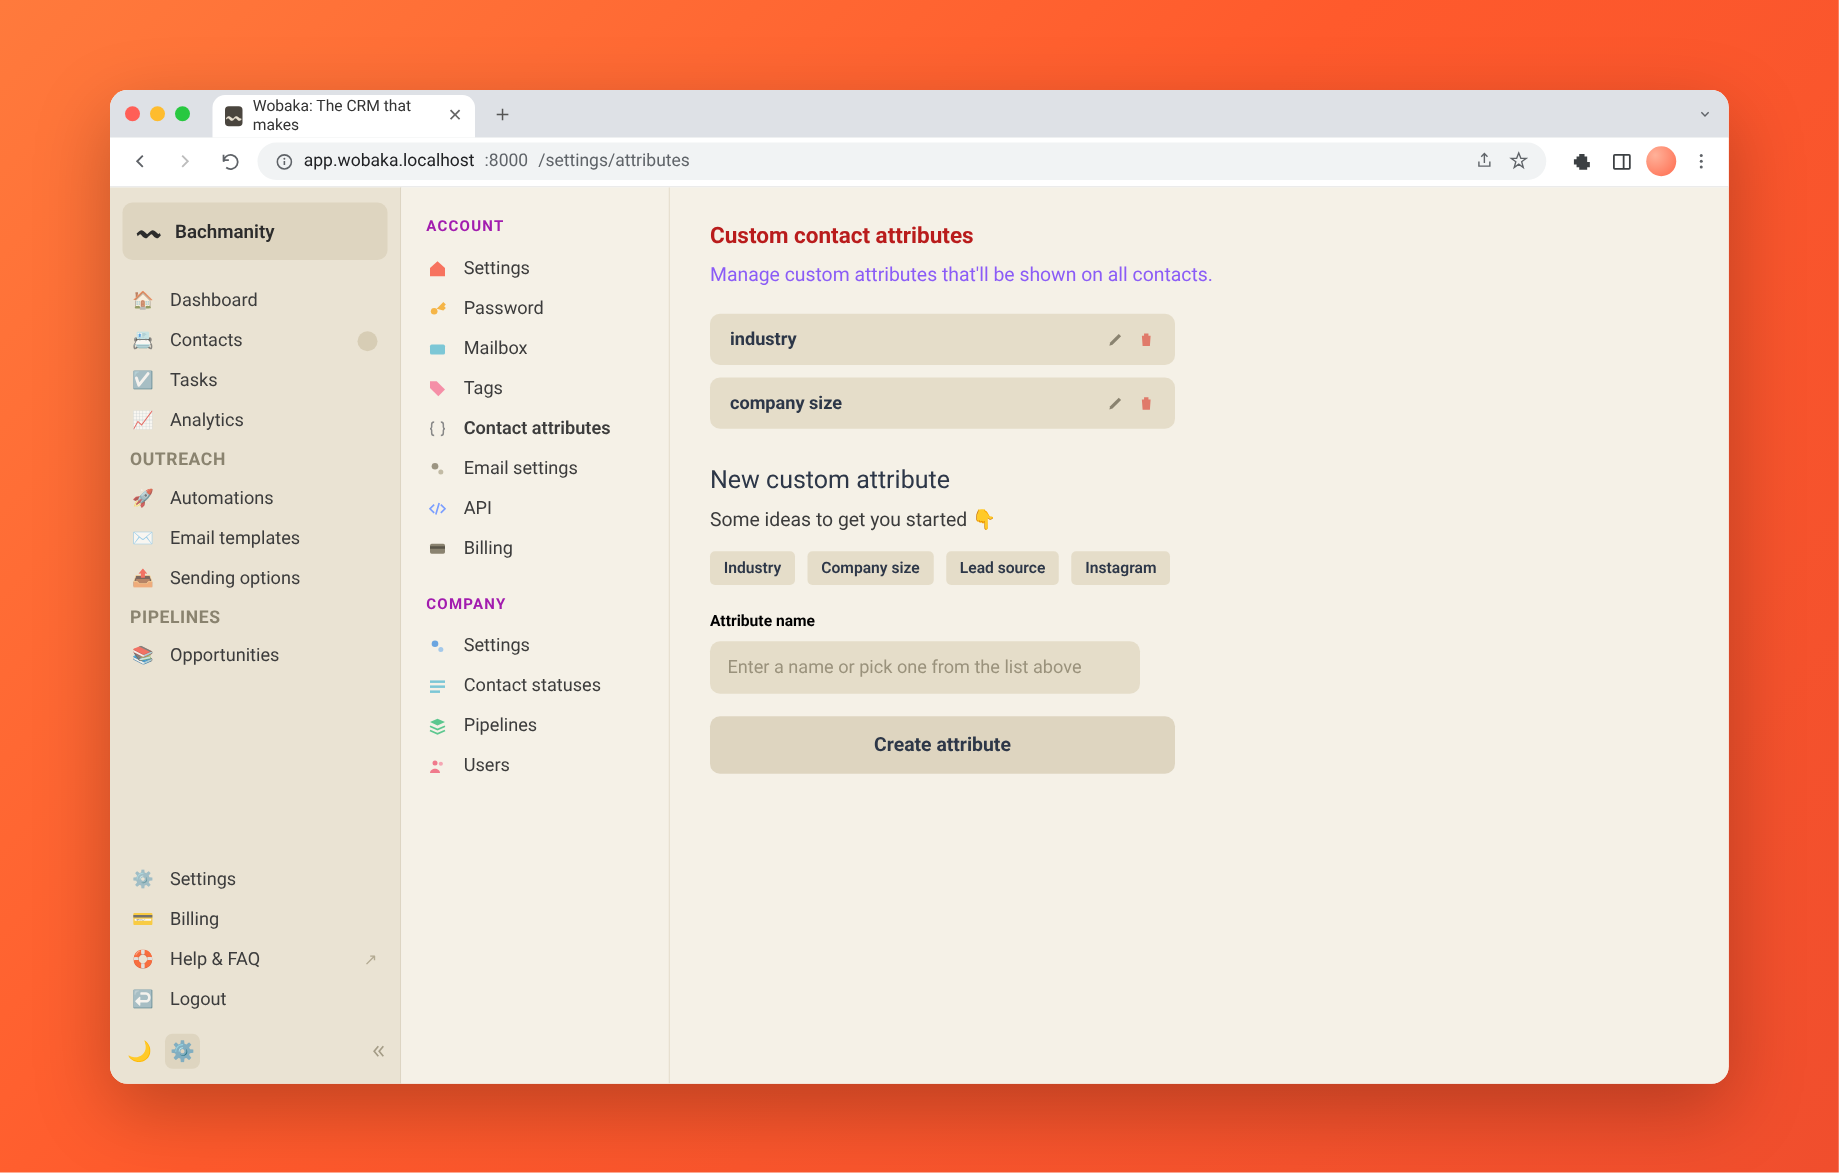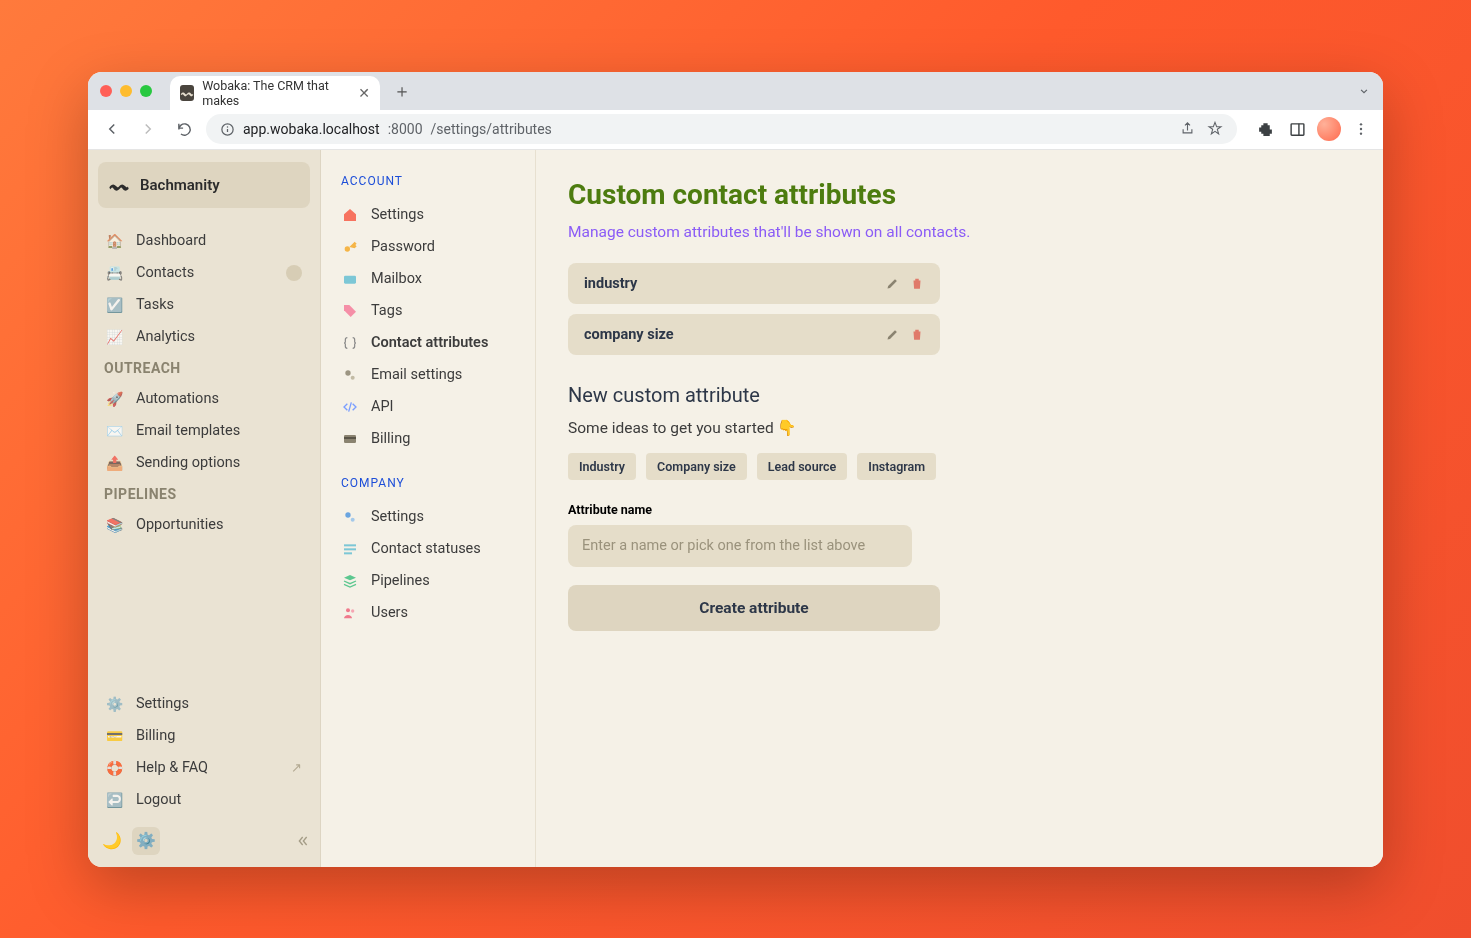--- a/index.html
+++ b/index.html
@@ -34,27 +34,27 @@
   .item{display:flex;align-items:center;gap:12px;padding:6px 8px;border-radius:6px;font-size:14.5px;color:#3c3c3c;cursor:pointer;}
   .item .ico{width:18px;height:18px;display:flex;align-items:center;justify-content:center;font-size:14px;opacity:.7;}
   .pill{margin-left:auto;width:16px;height:16px;border-radius:50%;background:#d7cdb5;}
   .side1-footer{margin-top:auto;display:flex;flex-direction:column;gap:2px;}
   .toggles{display:flex;gap:6px;margin-top:10px;align-items:center;}
   .tg{width:28px;height:28px;border-radius:6px;display:flex;align-items:center;justify-content:center;background:#ded5c0;}
   .tg.off{background:transparent;}
   .collapse{margin-left:auto;color:#a49c86;}
   .ext-icon{margin-left:auto;color:#b3aa92;font-size:13px;}
   .side2{width:215px;background:#f5f1e7;border-right:1px solid #e7e0d0;padding:24px 16px;}
-  .sh{font-size:12px;font-weight:400;color:#1d4ed8;letter-spacing:1px;margin:0 0 14px 4px;}
+  .sh{font-size:12px;font-weight:700;color:#a21caf;letter-spacing:1px;margin:0 0 14px 4px;}
   .s2list{display:flex;flex-direction:column;gap:6px;margin-bottom:24px;}
   .s2item{display:flex;align-items:center;gap:12px;padding:4px 4px;font-size:14.5px;color:#3c3c3c;cursor:pointer;border-radius:6px;}
   .s2item.active{font-weight:600;}
   .cico{width:18px;height:18px;display:flex;align-items:center;justify-content:center;}
   .main{flex:1;background:#f5f1e7;padding:28px 32px;overflow:auto;}
-  h1{font-size:28px;color:#4d7c0f;font-weight:700;margin-bottom:12px;}
+  h1{font-size:18px;color:#b91c1c;font-weight:700;margin-bottom:12px;}
   .sub{font-size:15.5px;color:#8b5cf6;margin-bottom:22px;}
   .attr-row{background:#e5ddc9;border-radius:8px;padding:12px 16px;display:flex;align-items:center;margin-bottom:10px;max-width:372px;}
   .attr-name{font-weight:700;color:#2d3748;font-size:14.5px;}
   .attr-actions{margin-left:auto;display:flex;gap:10px;}
   .aicon{cursor:pointer;}
   h2{font-size:20px;color:#2d3748;font-weight:400;margin:28px 0 12px;}
   .ideas{font-size:15.5px;color:#3c3c3c;margin-bottom:16px;}
   .chips{display:flex;gap:10px;margin-bottom:22px;}
   .chip{background:#e5ddc9;border-radius:4px;padding:6px 11px;font-size:12.5px;font-weight:600;color:#2d3748;cursor:pointer;}
   .label{font-size:12.5px;font-weight:700;color:#000000;margin-bottom:8px;}

